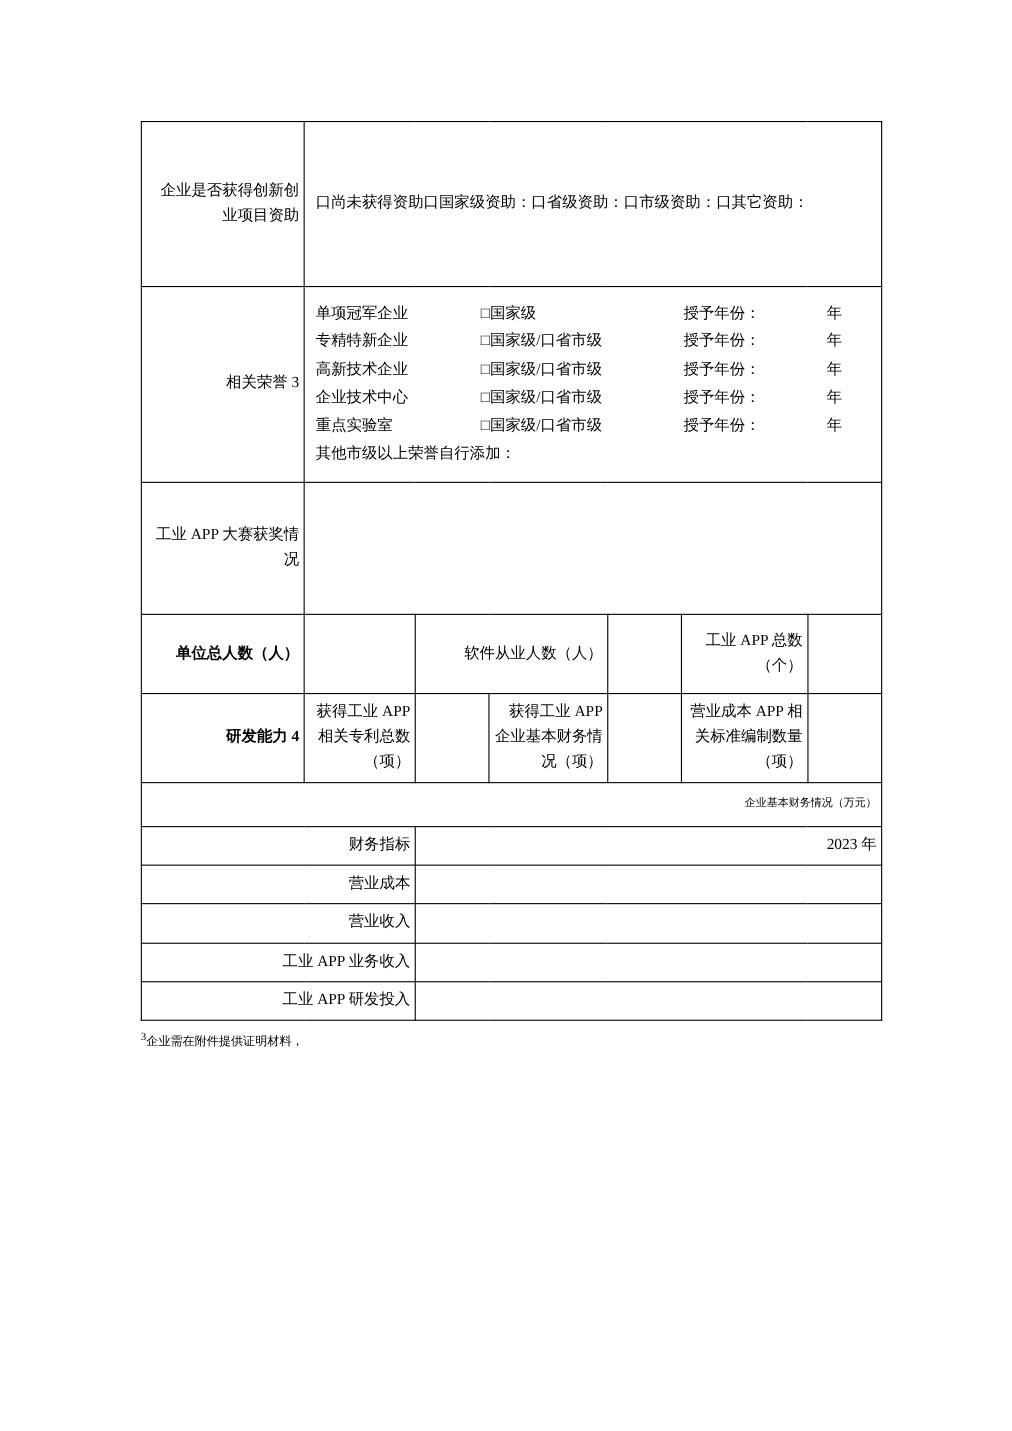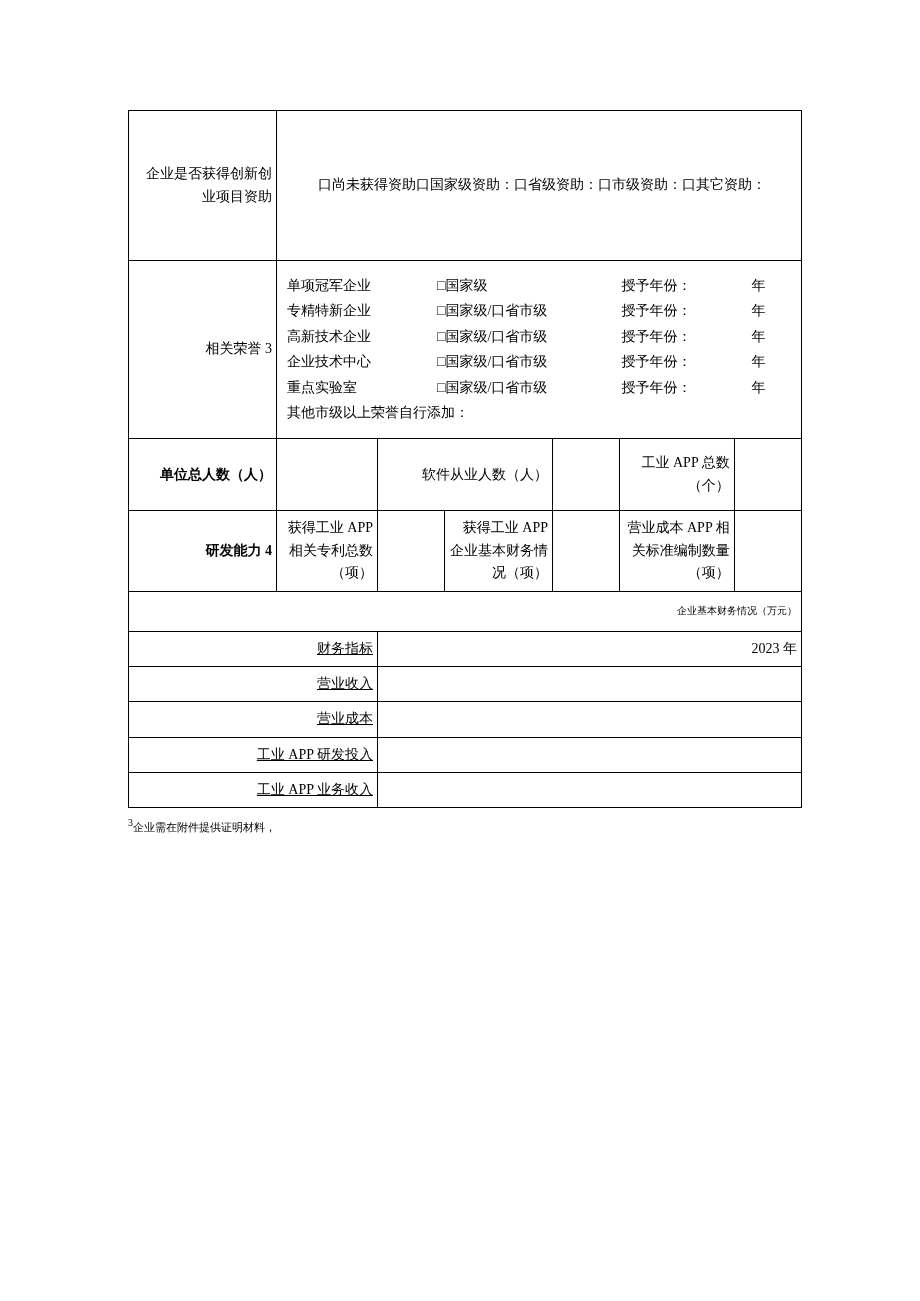--- a/index.html
+++ b/index.html
@@ -25,21 +25,21 @@
     }
     .tall { height: 150px; }
     .honors-cell { text-align: left; padding: 14px 10px; }
     .honor-row { display: flex; margin-bottom: 3px; gap: 17px; }
     .honor-c1 { width: 135px; }
     .honor-c2 { width: 170px; }
     .honor-c3 { width: 115px; }
     .honor-c4 { width: 40px; }
     .award-tall { height: 120px; }
     .mid { height: 72px; font-weight: bold; }
-    .short { height: 34px; text-decoration: underline; }
+    .short { height: 34px; }
     .section-h { height: 40px; font-size: 10px; }
     .footnotes { margin-top: 6px; font-size: 11px; line-height: 1.7; }
     .sup { font-size: 10px; vertical-align: super; }
   </style>
 </head>
 <body>
 
 <table>
   <colgroup>
     <col style="width:22%">
@@ -47,21 +47,21 @@
       <col style="width:10%">
     <col style="width:16%">
       <col style="width:10%">
       <col style="width:17%">
       <col style="width:10%">
   </colgroup>
 
   <tbody>
       <tr>
     <td class="tall">企业是否获得创新创业项目资助</td>
-    <td colspan="6" style="text-align:center;padding-left:10px;">口尚未获得资助口国家级资助：口省级资助：口市级资助：口其它资助：</td>
+    <td colspan="6" style="text-align:left;padding-left:10px;">口尚未获得资助口国家级资助：口省级资助：口市级资助：口其它资助：</td>
   </tr>
 
   <tr>
     <td class="tall">相关荣誉 3</td>
     <td colspan="6" class="honors-cell">
       <div class="honor-row">
         <span class="honor-c1">单项冠军企业</span>
         <span class="honor-c2">□国家级</span>
         <span class="honor-c3">授予年份：</span>
         <span class="honor-c4">年</span>
@@ -87,20 +87,24 @@
       <div class="honor-row">
         <span class="honor-c1">重点实验室</span>
         <span class="honor-c2">□国家级/口省市级</span>
         <span class="honor-c3">授予年份：</span>
         <span class="honor-c4">年</span>
       </div>
       <div>其他市级以上荣誉自行添加：</div>
     </td>
   </tr>
 
+  <tr>
+    <td class="award-tall">工业 APP 大赛获奖情况</td>
+    <td colspan="6"></td>
+  </tr>
 
   <tr>
     <td class="mid">单位总人数（人）</td>
     <td></td>
     <td colspan="2">软件从业人数（人）</td>
     <td></td>
     <td>工业 APP 总数（个）</td>
     <td></td>
   </tr>
 
@@ -116,33 +120,33 @@
 
   <tr>
     <td colspan="7" class="section-h">企业基本财务情况（万元）</td>
   </tr>
 
   <tr>
     <td colspan="2" class="short">财务指标</td>
     <td colspan="5">2023 年</td>
   </tr>
   <tr>
+    <td colspan="2" class="short">营业成本</td>
+    <td colspan="5"></td>
+  </tr>
+  <tr>
     <td colspan="2" class="short">营业收入</td>
     <td colspan="5"></td>
   </tr>
   <tr>
-    <td colspan="2" class="short">营业成本</td>
+    <td colspan="2" class="short">工业 APP 业务收入</td>
     <td colspan="5"></td>
   </tr>
   <tr>
     <td colspan="2" class="short">工业 APP 研发投入</td>
-    <td colspan="5"></td>
-  </tr>
-  <tr>
-    <td colspan="2" class="short">工业 APP 业务收入</td>
     <td colspan="5"></td>
   </tr>
 </tbody>
   </table>
 
 <div class="footnotes">
   <div><span class="sup">3</span><span>企业需在附件提供证明材料，</span></div>
 </div>
 
 </body></html>

